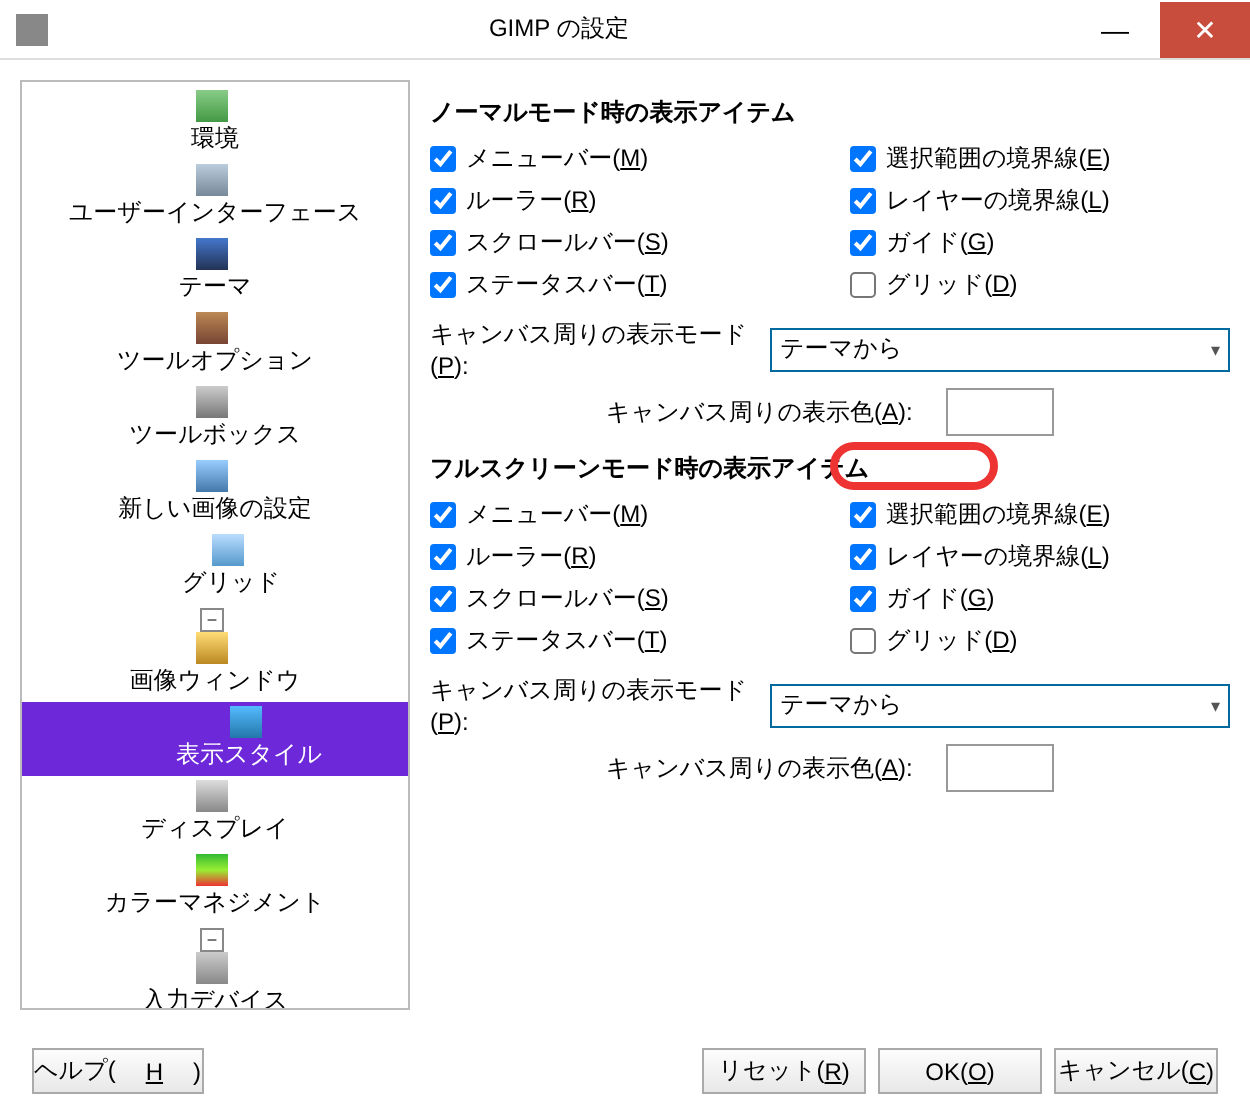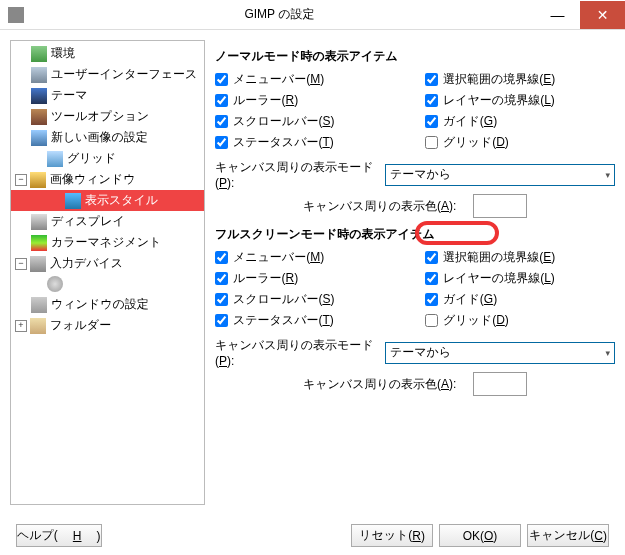--- a/index.html
+++ b/index.html
@@ -5,22 +5,22 @@
 * { box-sizing: border-box; margin: 0; padding: 0; }
 body { font-family: "Meiryo", "MS PGothic", sans-serif; font-size: 12px; background: #fff; width: 625px; height: 555px; overflow: hidden; }
 .titlebar { height: 30px; background: #fff; border-bottom: 1px solid #ddd; display: flex; align-items: center; }
 .titlebar-icon { width: 16px; height: 16px; margin-left: 8px; background: #888; }
 .titlebar-text { flex: 1; text-align: center; font-size: 12px; }
 .titlebar-btns { display: flex; }
 .titlebar-btn { width: 45px; height: 28px; display: flex; align-items: center; justify-content: center; font-size: 14px; }
 .titlebar-btn.close { background: #c94d3c; color: #fff; }
 .content { display: flex; padding: 10px; height: 485px; }
 .sidebar { width: 195px; border: 1px solid #bbb; background: #fff; overflow: auto; padding: 2px 0; }
-.tree-item { display: flex; align-items: center; padding: 2px 4px; cursor: pointer; white-space: nowrap; }
-.tree-item.selected { background: #ef4444; color: #fff; }
+.tree-item { display: flex; align-items: center; padding: 2px 4px; cursor: pointer; white-space: nowrap; flex-direction: column; }
+.tree-item.selected { background: #6d28d9; color: #fff; }
 .tree-indent-0 { padding-left: 4px; }
 .tree-indent-1 { padding-left: 20px; }
 .tree-indent-2 { padding-left: 38px; }
 .tree-expander { width: 12px; height: 12px; border: 1px solid #888; display: inline-flex; align-items: center; justify-content: center; font-size: 9px; line-height: 1; margin-right: 3px; background: #fff; color: #333; }
 .tree-spacer { width: 16px; display: inline-block; }
 .tree-icon { width: 16px; height: 16px; display: inline-block; margin-right: 4px; vertical-align: middle; }
 .ico-env { background: linear-gradient(#8c8, #494); }
 .ico-ui { background: linear-gradient(#bcd, #789); }
 .ico-theme { background: linear-gradient(#47c, #235); }
 .ico-help { background: radial-gradient(#f66, #a22); border-radius: 50%; }
@@ -87,20 +87,25 @@
         <span class="tree-icon ico-theme"></span>
         <span>テーマ</span>
       </div>
       <div class="tree-item tree-indent-0">
         <span class="tree-spacer"></span>
         <span class="tree-icon ico-tool"></span>
         <span>ツールオプション</span>
       </div>
       <div class="tree-item tree-indent-0">
         <span class="tree-spacer"></span>
+        <span class="tree-icon ico-toolbox"></span>
+        <span>ツールボックス</span>
+      </div>
+      <div class="tree-item tree-indent-0">
+        <span class="tree-spacer"></span>
         <span class="tree-icon ico-newimg"></span>
         <span>新しい画像の設定</span>
       </div>
       <div class="tree-item tree-indent-1">
         <span class="tree-spacer"></span>
         <span class="tree-icon ico-grid"></span>
         <span>グリッド</span>
       </div>
       <div class="tree-item tree-indent-0">
         <span class="tree-expander">−</span>

